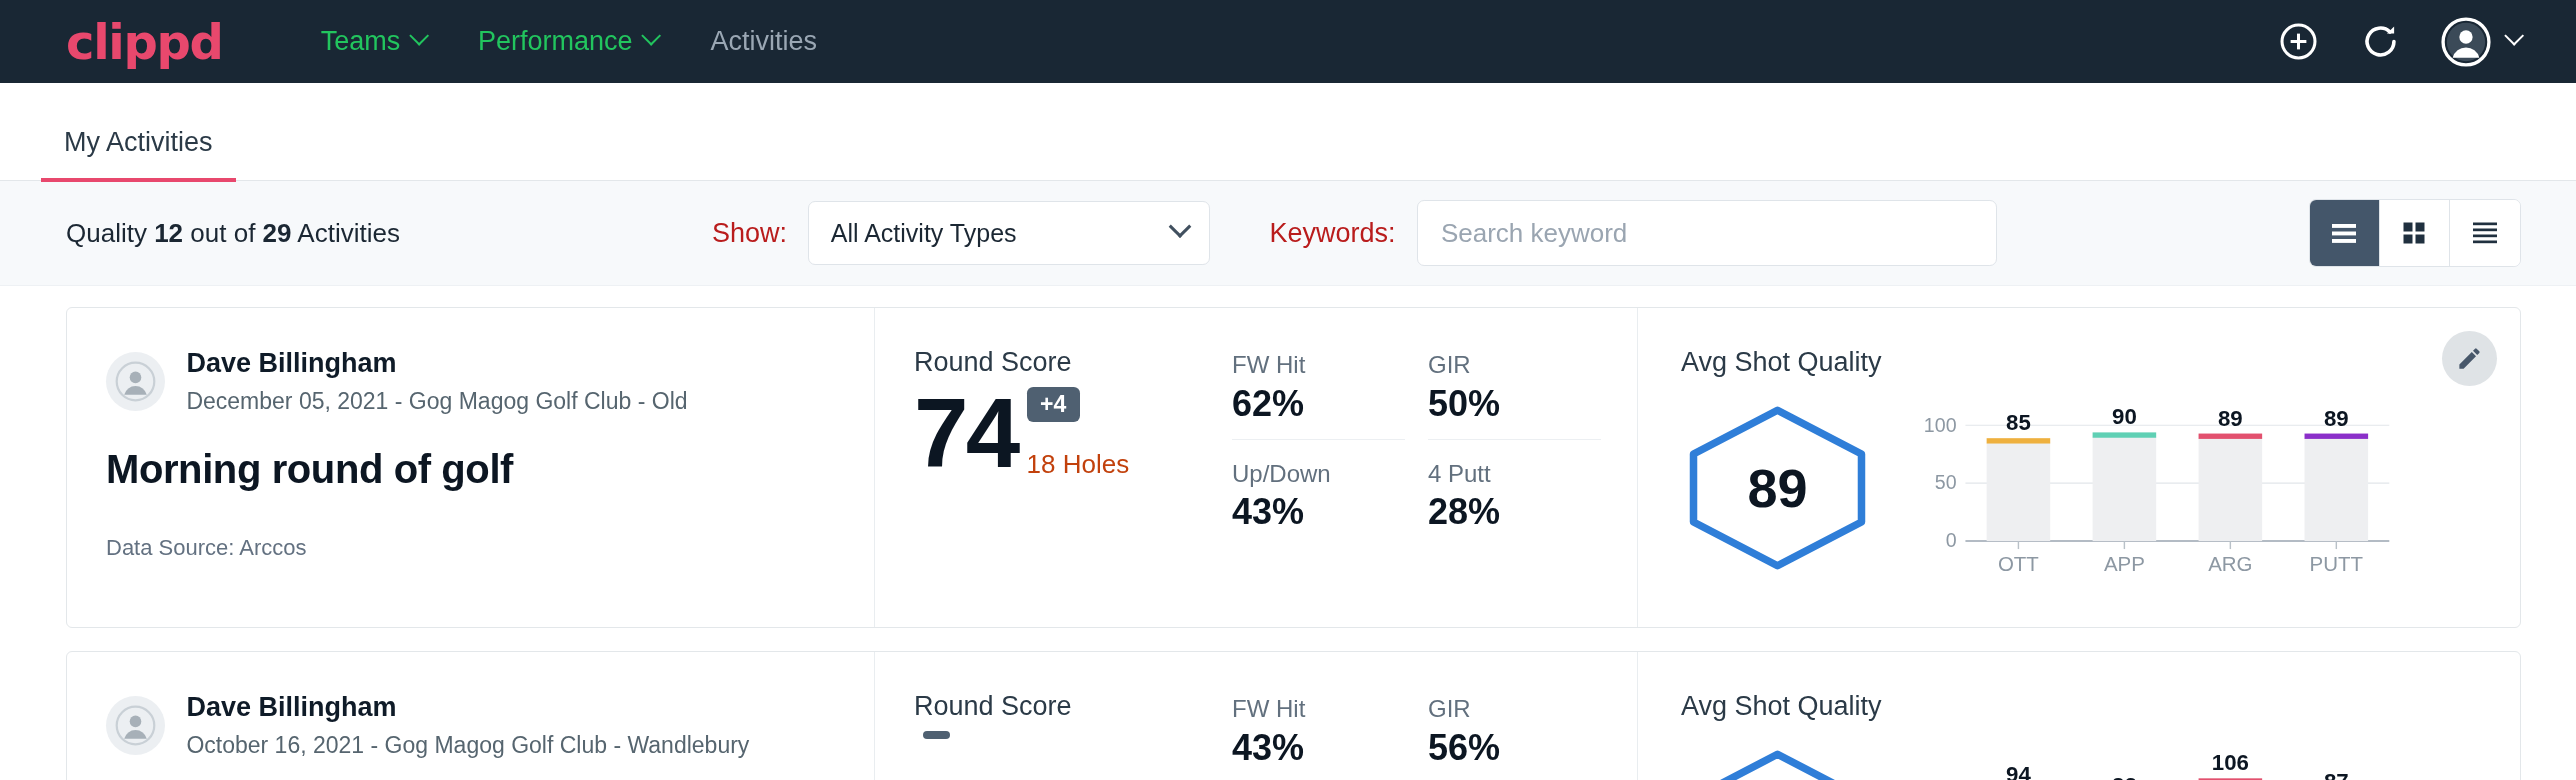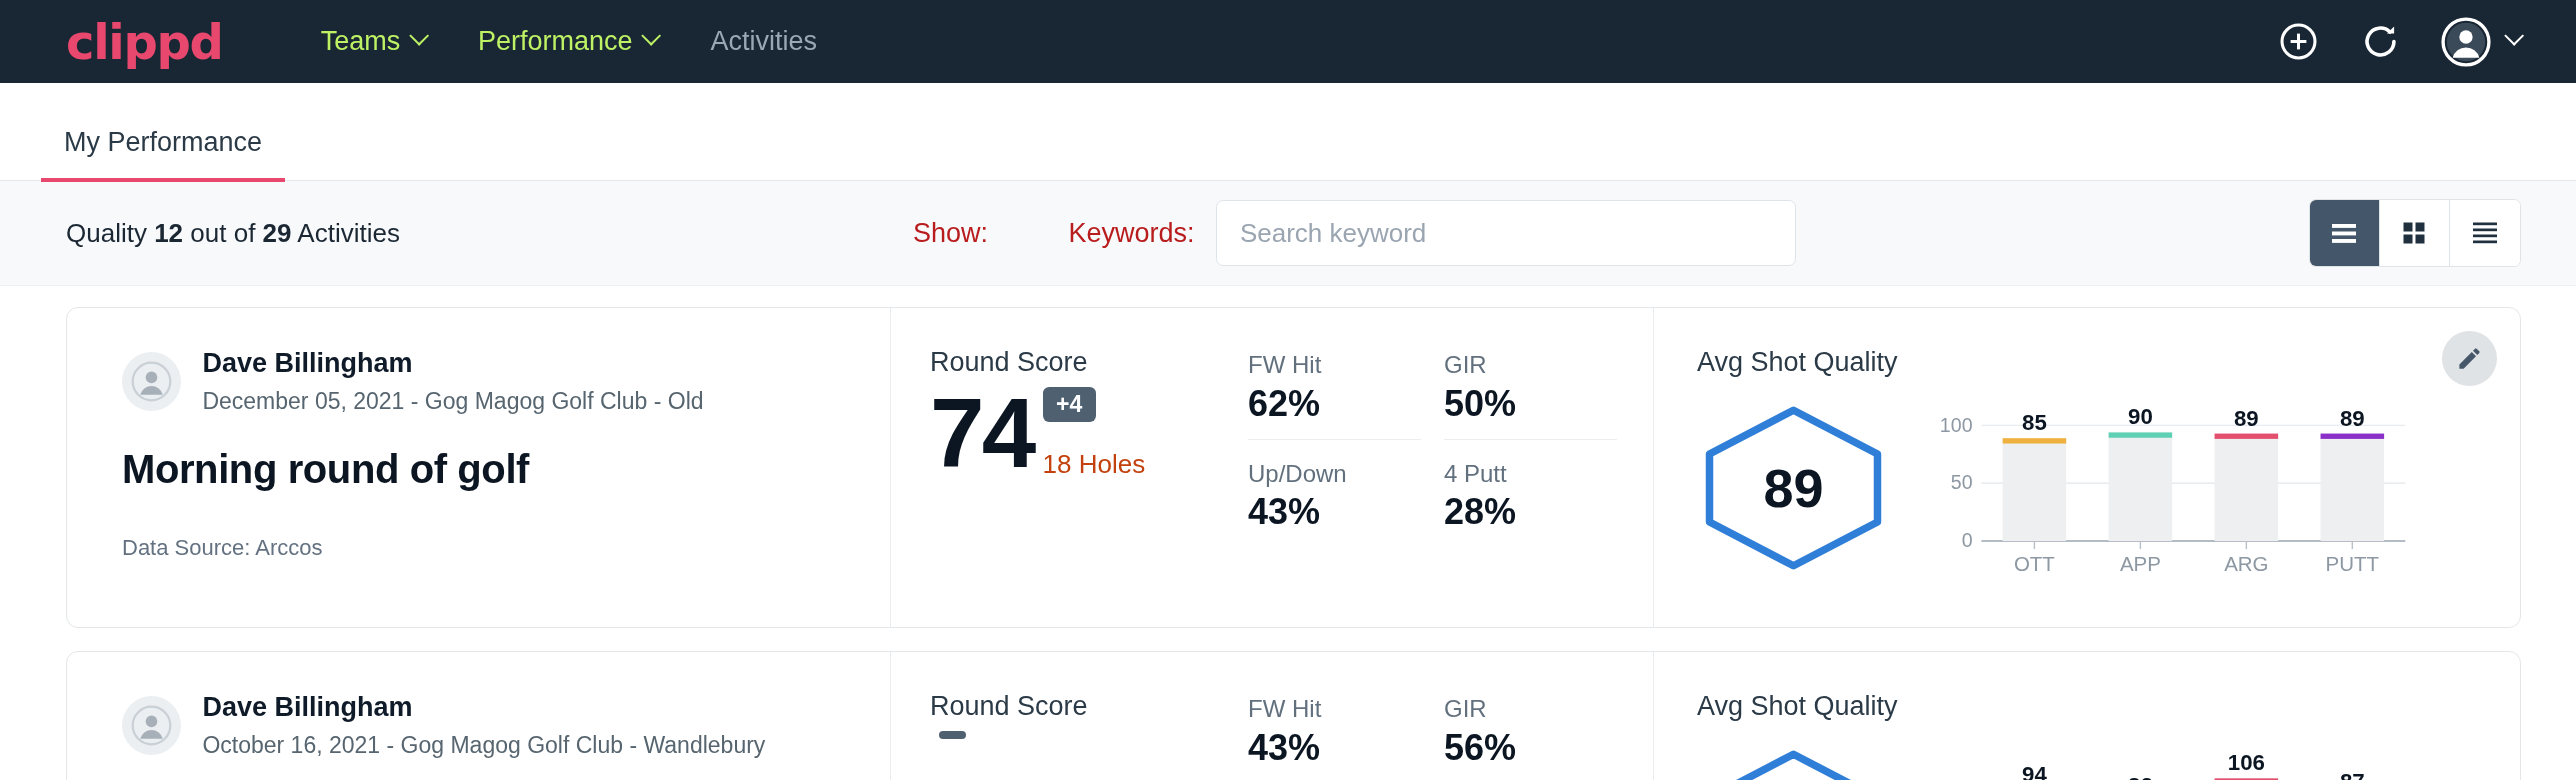--- a/index.html
+++ b/index.html
@@ -26,21 +26,21 @@
     font-weight: 700;
     color: #e8486d;
     letter-spacing: -1.3px;
     margin-right: 98px;
     line-height: 1;
     font-family: "DejaVu Sans", sans-serif;
   }
   .nav { display: flex; align-items: center; gap: 52px; }
   .nav-item {
     display: flex; align-items: center; gap: 11.6px;
-    color: #bef264;
+    color: #22c55e;
     font-size: 27px;
     cursor: pointer;
     white-space: nowrap;
   }
   .nav-item.dim { color: #9aa7b4; }
   .chev {
     width: 14.3px; height: 14.3px;
     border-right: 2.7px solid currentColor;
     border-bottom: 2.7px solid currentColor;
     transform: rotate(45deg) translate(-3.6px,-3.6px);
@@ -133,28 +133,27 @@
     background: #ffffff;
     border-right: 1.8px solid #dfe4e9;
   }
   .vt:last-child { border-right: none; }
   .vt.active { background: #44566a; }
 
   
   .cards { padding: 21.4px 55px 0 66px; background:#ffffff; }
   .card {
     border: 1.8px solid #e3e7ea;
-    border-radius: 12px;
+    border-radius: 6px;
     background: #ffffff;
     display: flex;
     align-items: stretch;
     position: relative;
     margin-bottom: 23px;
     min-height: 321px;
-    padding-left: 16px;
   }
   .col-info {
     width: 808px;
     padding: 39px 43px 36px 39px;
     border-right: 1.8px solid #e9edf0;
   }
   .who { display: flex; align-items: center; gap: 21.4px; }
   .who-avatar {
     width: 59px; height: 59px; border-radius: 50%;
     background: #eceff2;
@@ -263,35 +262,39 @@
         <circle cx="12" cy="9.6" r="3.2" fill="#ffffff"></circle>
         <path d="M5.6 19.6a6.6 6.6 0 0 1 12.8 0z" fill="#ffffff"></path>
       </svg>
       <span class="chev" style="color:#fff"></span>
     </div>
   </div>
 </div>
 
 <div class="tabsrow">
   <div class="tab active">
-    <span>My Performance</span>
+    <span>My Activities</span>
   </div>
 </div>
 
 <div class="filterbar">
   <div class="viewing">
     <span>Quality</span>
     <b>12</b>
     <span>out of</span>
     <b>29</b>
     <span>Activities</span>
   </div>
 
   <div class="filter-mid">
     <span class="lbl">Show:</span>
+    <div class="select">
+      <span>All Activity Types</span>
+      <span class="sel-chev"></span>
+    </div>
     <span class="lbl kw-label">Keywords:</span>
     <input class="search" type="text" placeholder="Search keyword" style="">
   </div>
 
   <div class="viewtoggle">
     <div class="vt active">
       <svg width="36" height="36" viewBox="0 0 24 24">
         <rect x="4" y="6" width="16" height="2.6" fill="#ffffff"></rect>
         <rect x="4" y="11" width="16" height="2.6" fill="#ffffff"></rect>
         <rect x="4" y="16" width="16" height="2.6" fill="#ffffff"></rect>

